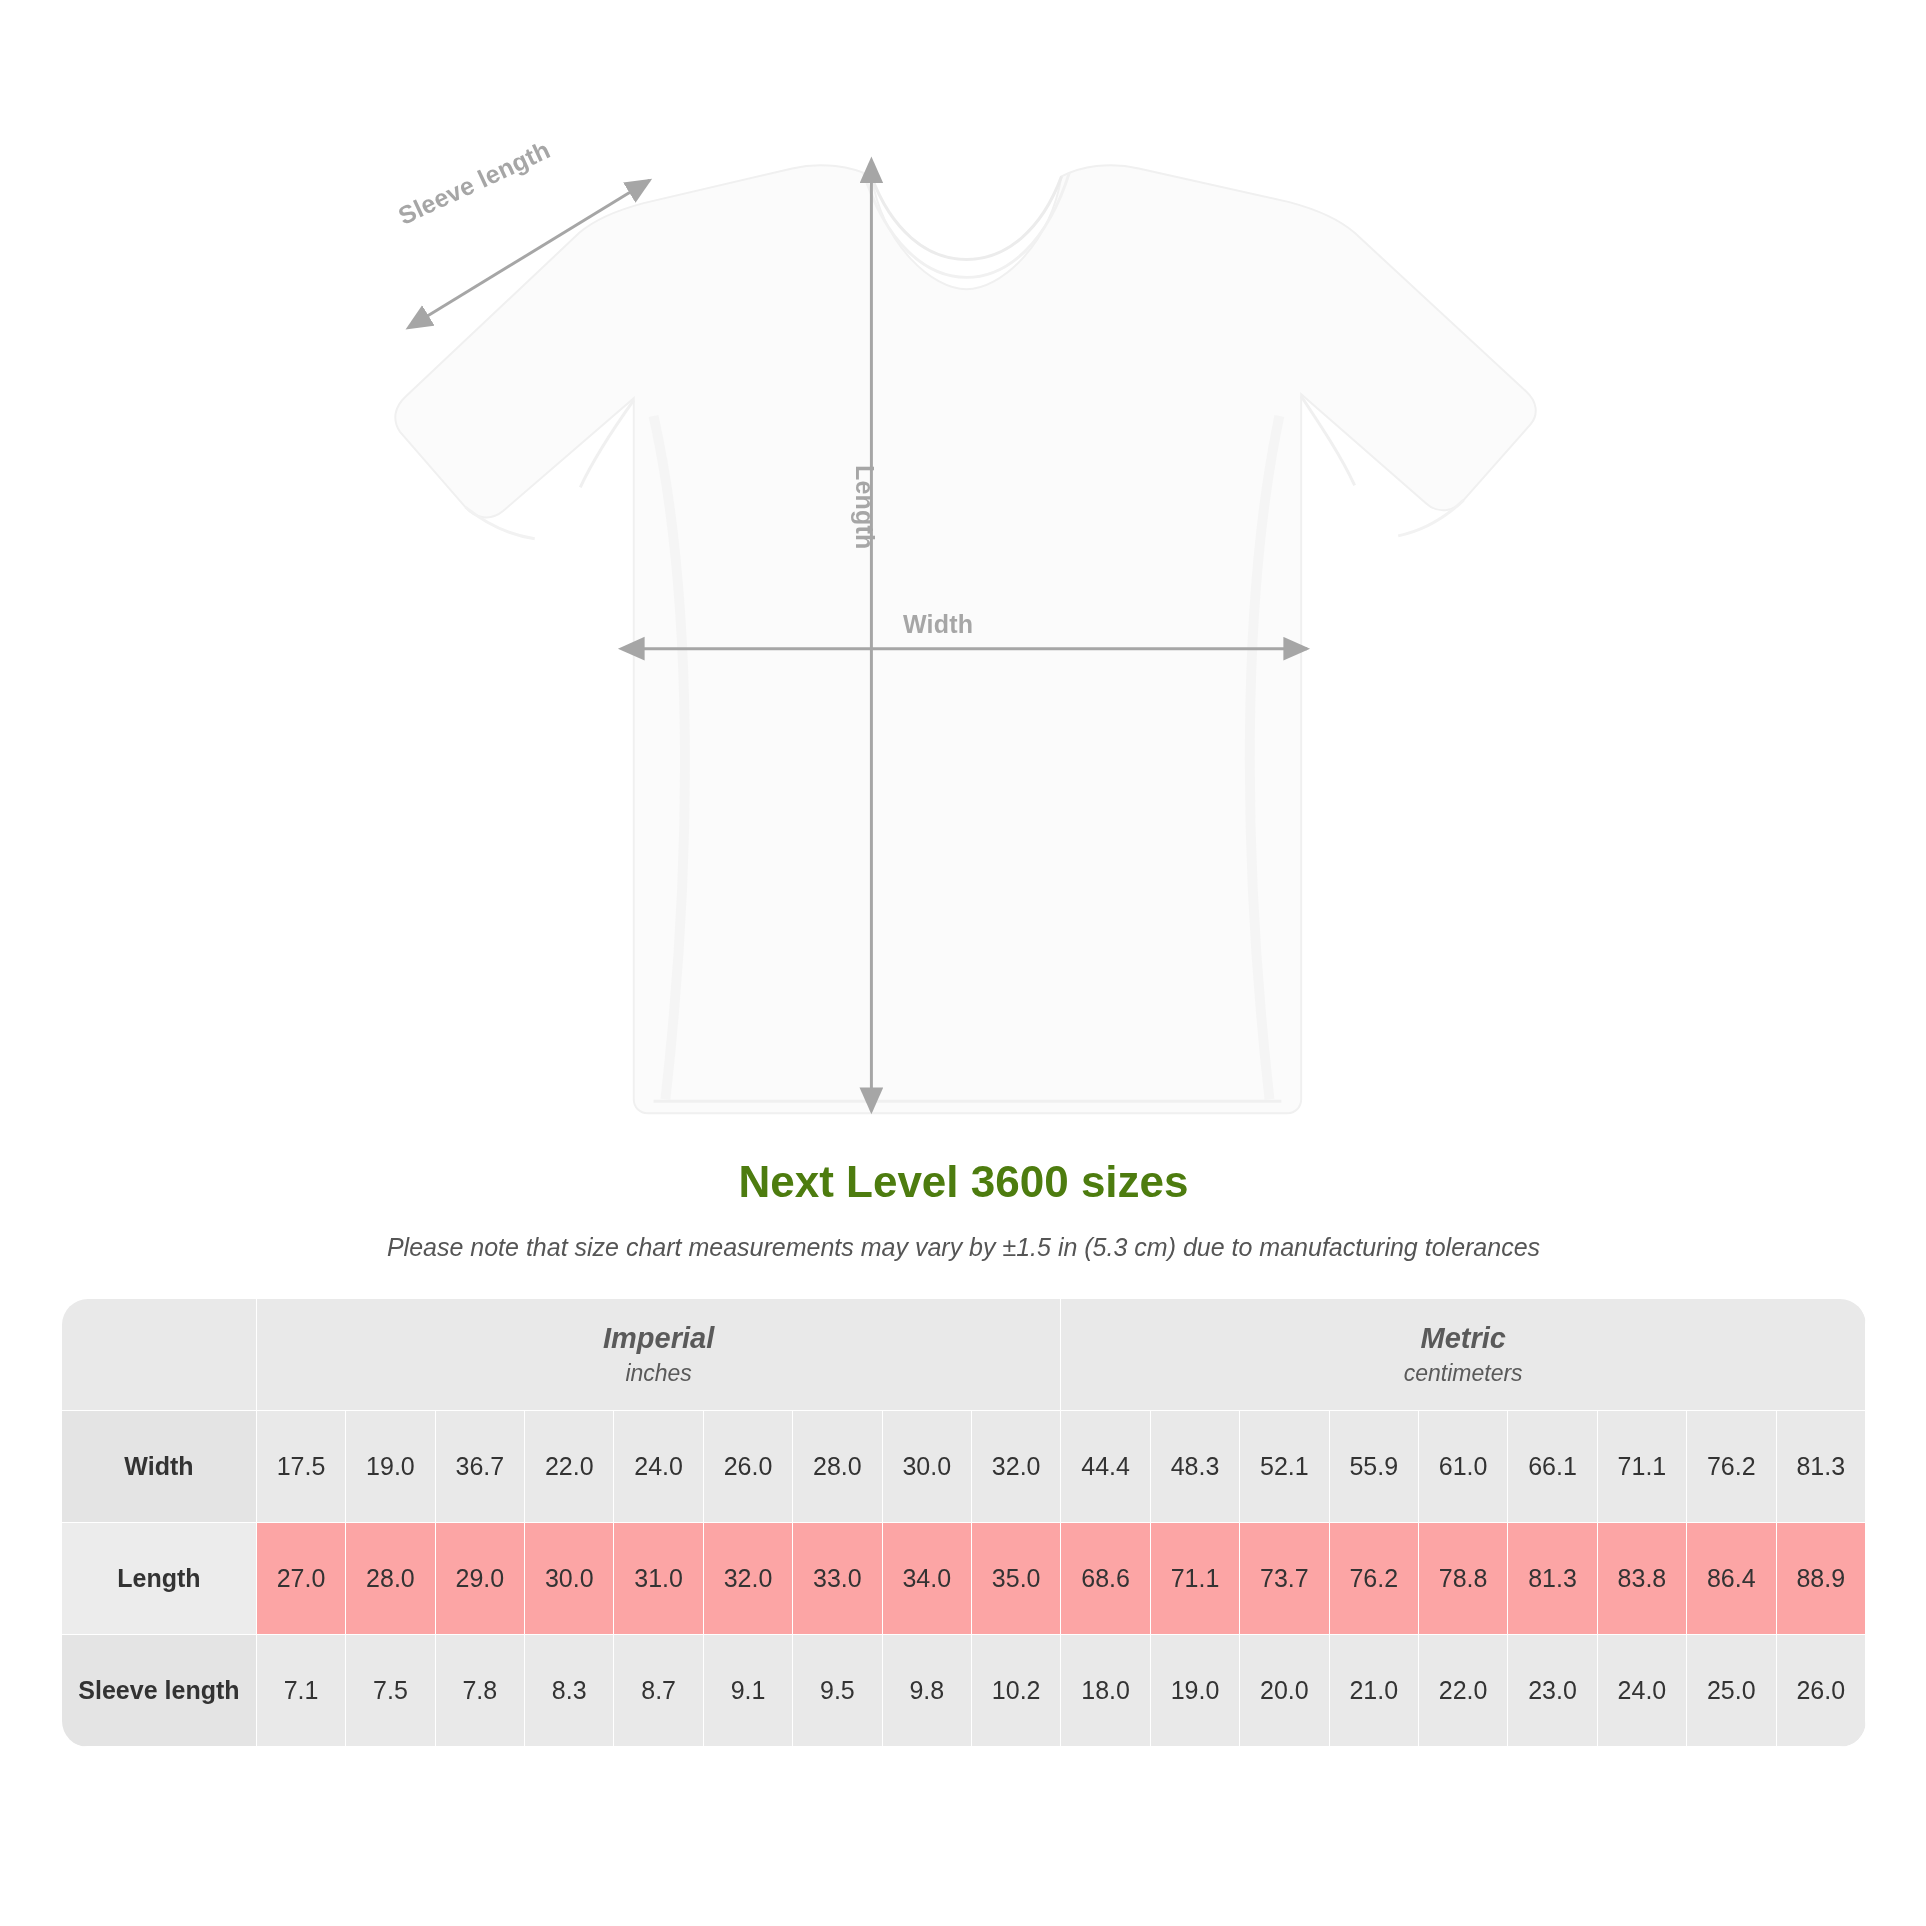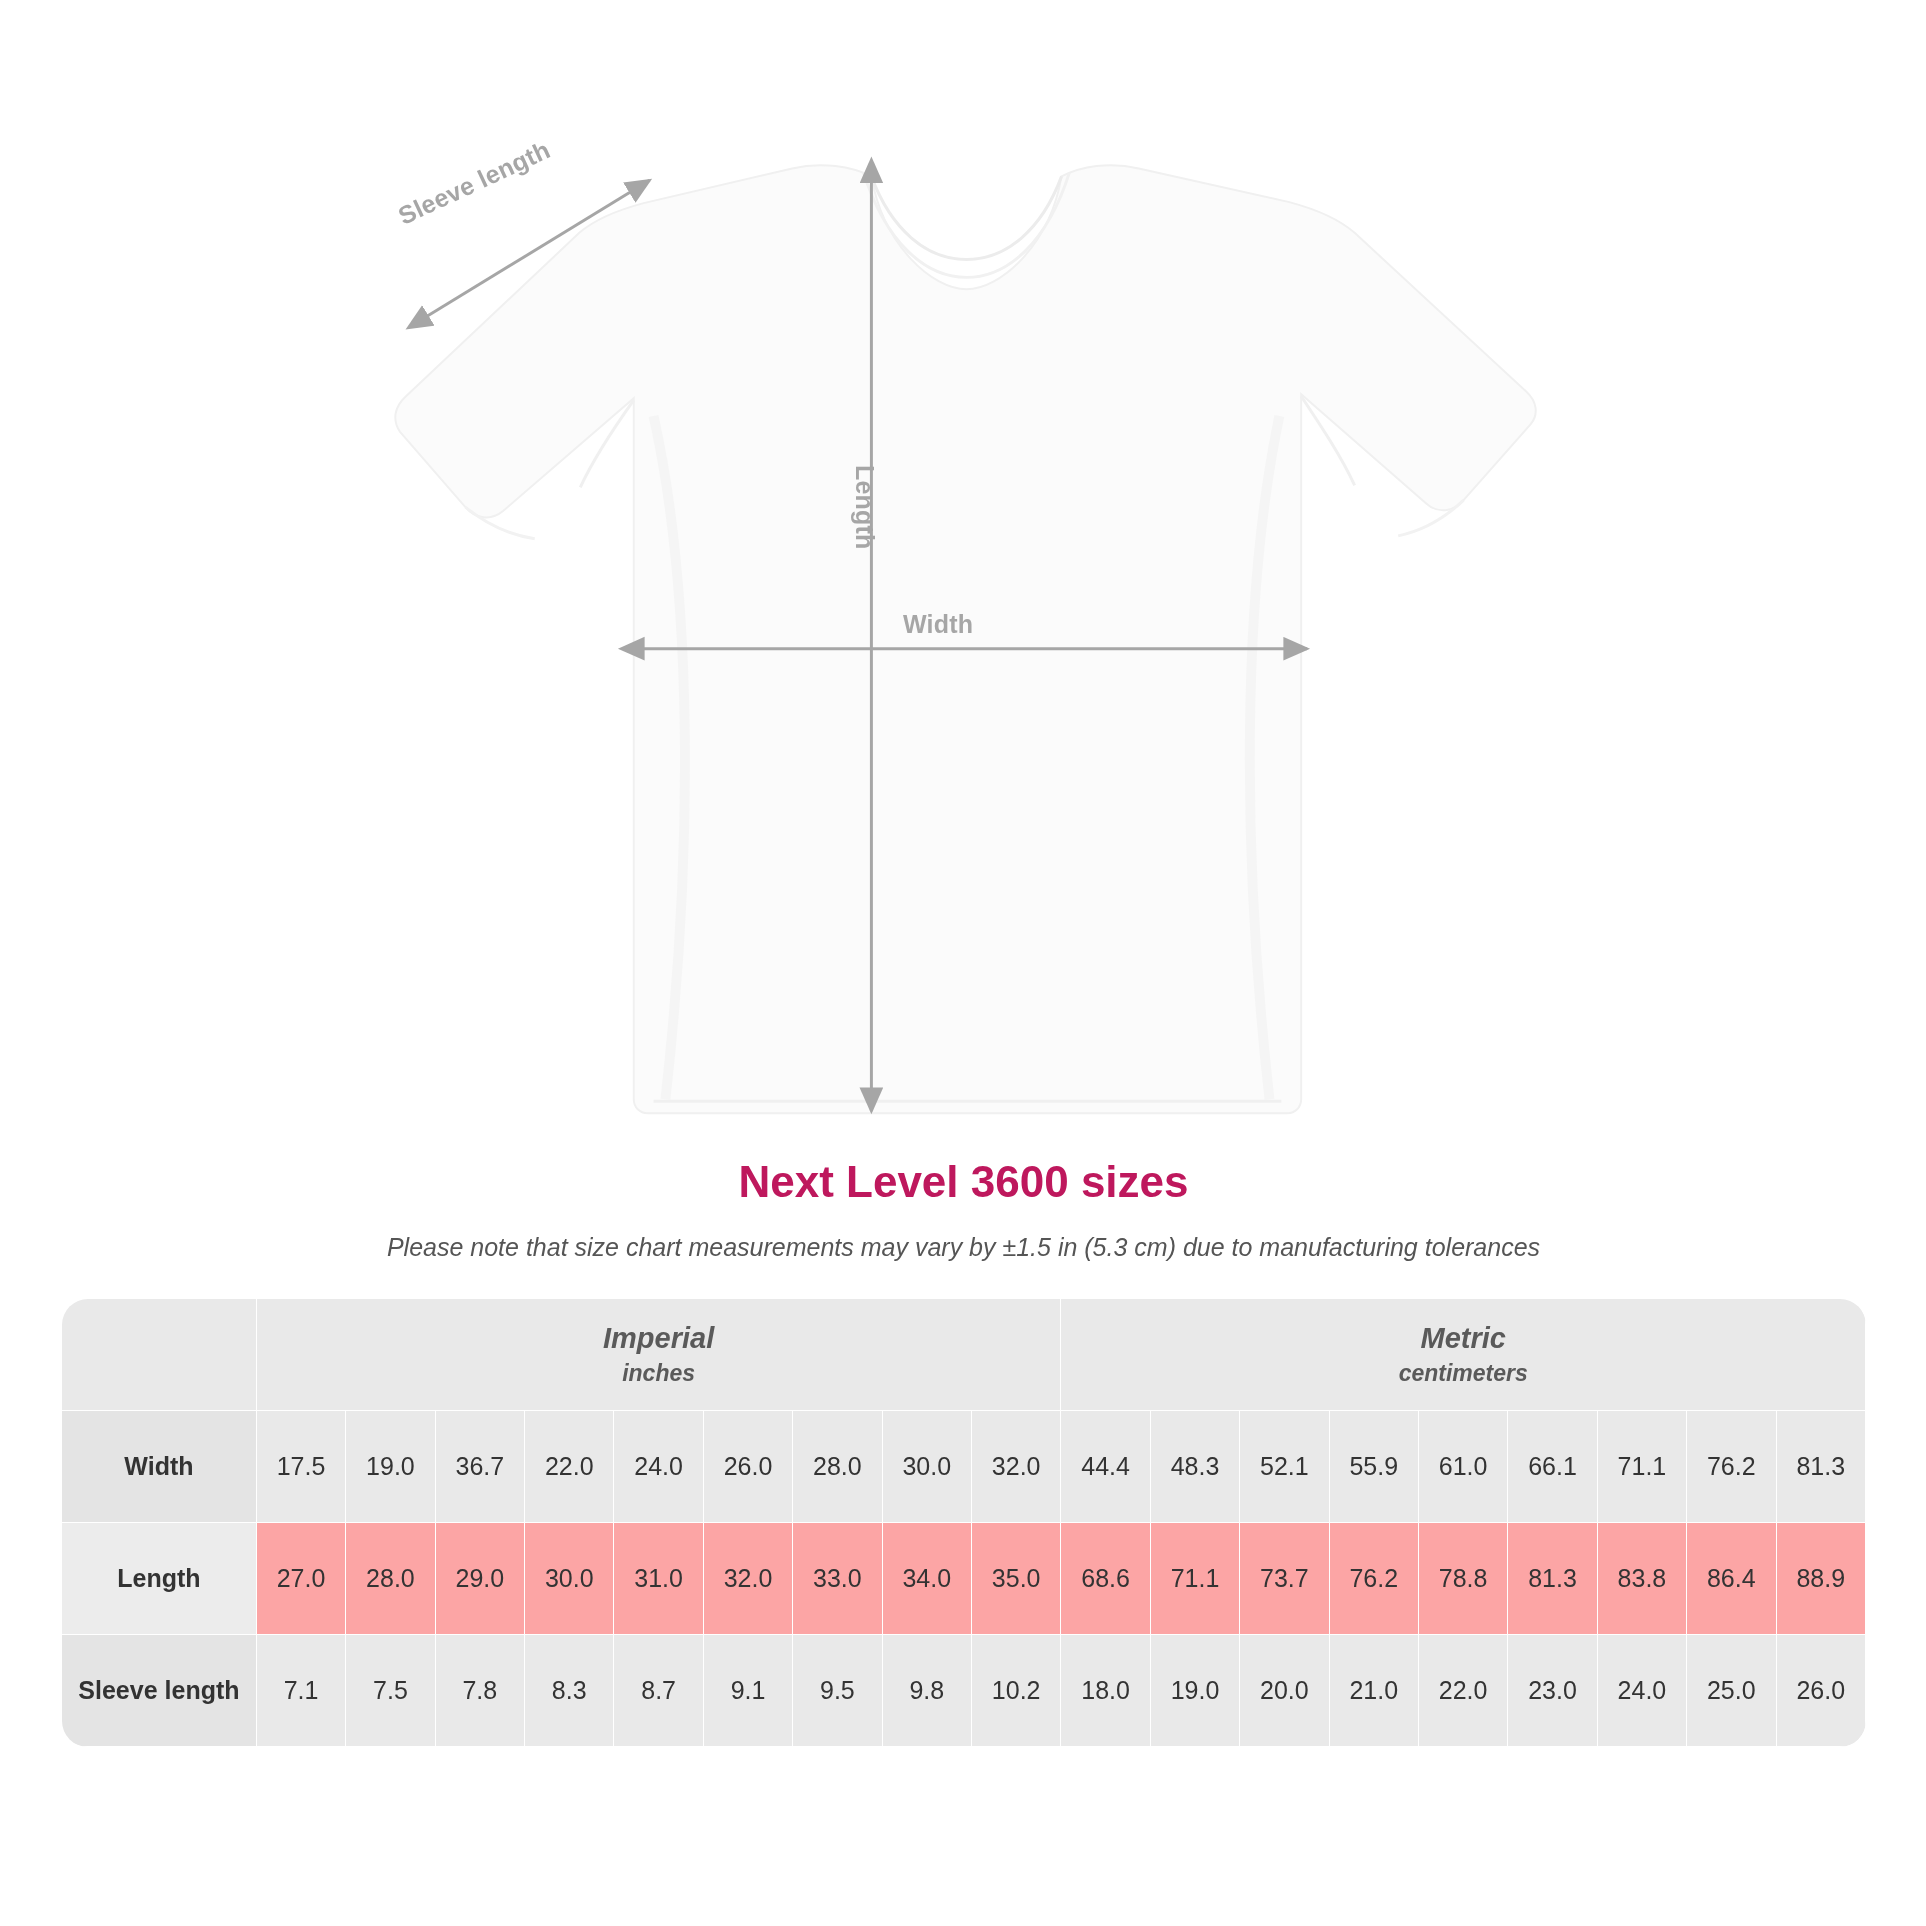--- a/index.html
+++ b/index.html
@@ -54,21 +54,21 @@
   .lbl-width {
     left: 903px;
     top: 610px;
   }
 
   
   .title {
     text-align: center;
     font-size: 44px;
     font-weight: bold;
-    color: #be185d;
+    color: #4d7c0f;
     margin-top: 18px;
   }
   .subtitle {
     text-align: center;
     font-size: 25px;
     font-style: italic;
     color: #555;
     margin-top: 26px;
   }
 
@@ -100,21 +100,21 @@
     font-size: 29px;
     font-weight: bold;
     font-style: italic;
     color: #5a5a5a;
     line-height: 1.25;
   }
   .sys-unit {
     font-size: 23px;
     font-style: italic;
     color: #5a5a5a;
-    font-weight: bold;
+    font-weight: normal;
     line-height: 1.4;
     text-align: center;
   }
   .row-head {
     font-weight: bold;
     color: #3d3d3d;
   }
   
   tr.shade td { background: #e9e9e9; }
   tr.plain td { background: #fca5a5; }

